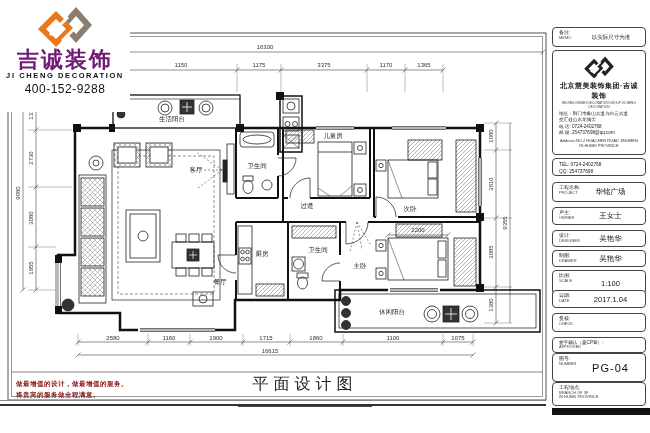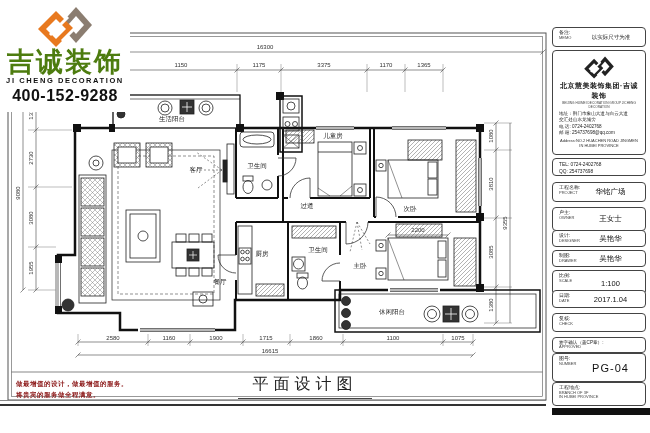--- a/index.html
+++ b/index.html
@@ -3,27 +3,27 @@
 <meta charset="utf-8">
 <style>
   html,body{margin:0;padding:0;background:#fff;}
   .stage{position:relative;width:650px;height:433px;background:#fff;overflow:hidden;
          font-family:"Liberation Sans","DejaVu Sans",sans-serif;color:#222;}
   svg text{font-family:"Liberation Sans","DejaVu Sans",sans-serif;}
   .plan-svg{position:absolute;left:0;top:0;}
   
   .logo-block{position:absolute;left:0;top:0;width:130px;height:112px;background:#fff;z-index:5;text-align:center;}
   .logo-mark{margin:3px auto 0 auto;display:block;}
-  .brand-name{font-size:27px;font-weight:bold;letter-spacing:2px;line-height:1;color:#4d7c0f;}
+  .brand-name{font-size:22px;font-weight:bold;letter-spacing:2px;line-height:1;color:#701a75;}
   .brand-en{font-size:7.5px;font-weight:bold;letter-spacing:1.6px;color:#111;margin-top:0;}
-  .brand-phone{font-size:16px;font-weight:bold;color:#111;margin-top:2px;letter-spacing:0.5px;}
+  .brand-phone{font-size:12px;font-weight:normal;color:#111;margin-top:2px;letter-spacing:0.5px;}
   
   .slogan{position:absolute;left:16px;top:378px;font-size:6.5px;font-weight:bold;color:#8a1414;line-height:1.75;letter-spacing:0.5px;z-index:4;}
   .sheet-title{position:absolute;left:238px;top:374px;width:134px;text-align:center;font-size:16px;
-               letter-spacing:5px;color:#222;border-bottom:1px solid #444;padding-bottom:3px;z-index:4;}
+               letter-spacing:5px;color:#222;border-bottom:1px solid #444;padding-bottom:11px;z-index:4;}
   .rule1{position:absolute;left:0;top:400px;width:546px;height:1px;background:#888;}
   .rule2{position:absolute;left:0;top:404px;width:546px;height:2px;background:#333;}
   
   .tb-box{position:absolute;left:552px;width:94px;box-sizing:border-box;border:1px solid #444;
           border-radius:4px;background:#fff;padding:2px 6px;overflow:hidden;}
   .tb-label{font-size:5px;line-height:1.15;color:#222;}
   .tb-en{font-size:4px;line-height:1.1;color:#444;}
   .tb-value{position:absolute;left:26px;right:3px;top:50%;transform:translateY(-50%);
             text-align:center;font-size:7.5px;color:#111;}
   .tb-value.big{font-size:11px;letter-spacing:1px;}
@@ -374,21 +374,21 @@
     <div class="tel2">TEL: 0724-2402768</div>
     <div class="tel2">QQ: 254737698</div>
   </div>
 
   <div class="tb-box" style="top:182px;height:20px;">
     <div class="tb-label">工程名称:</div>
     <div class="tb-en">PROJECT</div>
     <div class="tb-value">华铭广场</div>
   </div>
 
-  <div class="tb-box" style="top:207px;height:24px;">
+  <div class="tb-box" style="top:207px;height:18px;">
     <div class="tb-label">户主:</div>
     <div class="tb-en">OWNER</div>
     <div class="tb-value">王女士</div>
   </div>
 
   <div class="tb-box" style="top:230px;height:17px;">
     <div class="tb-label">设计:</div>
     <div class="tb-en">DESIGNER</div>
     <div class="tb-value">吴艳华</div>
   </div>

